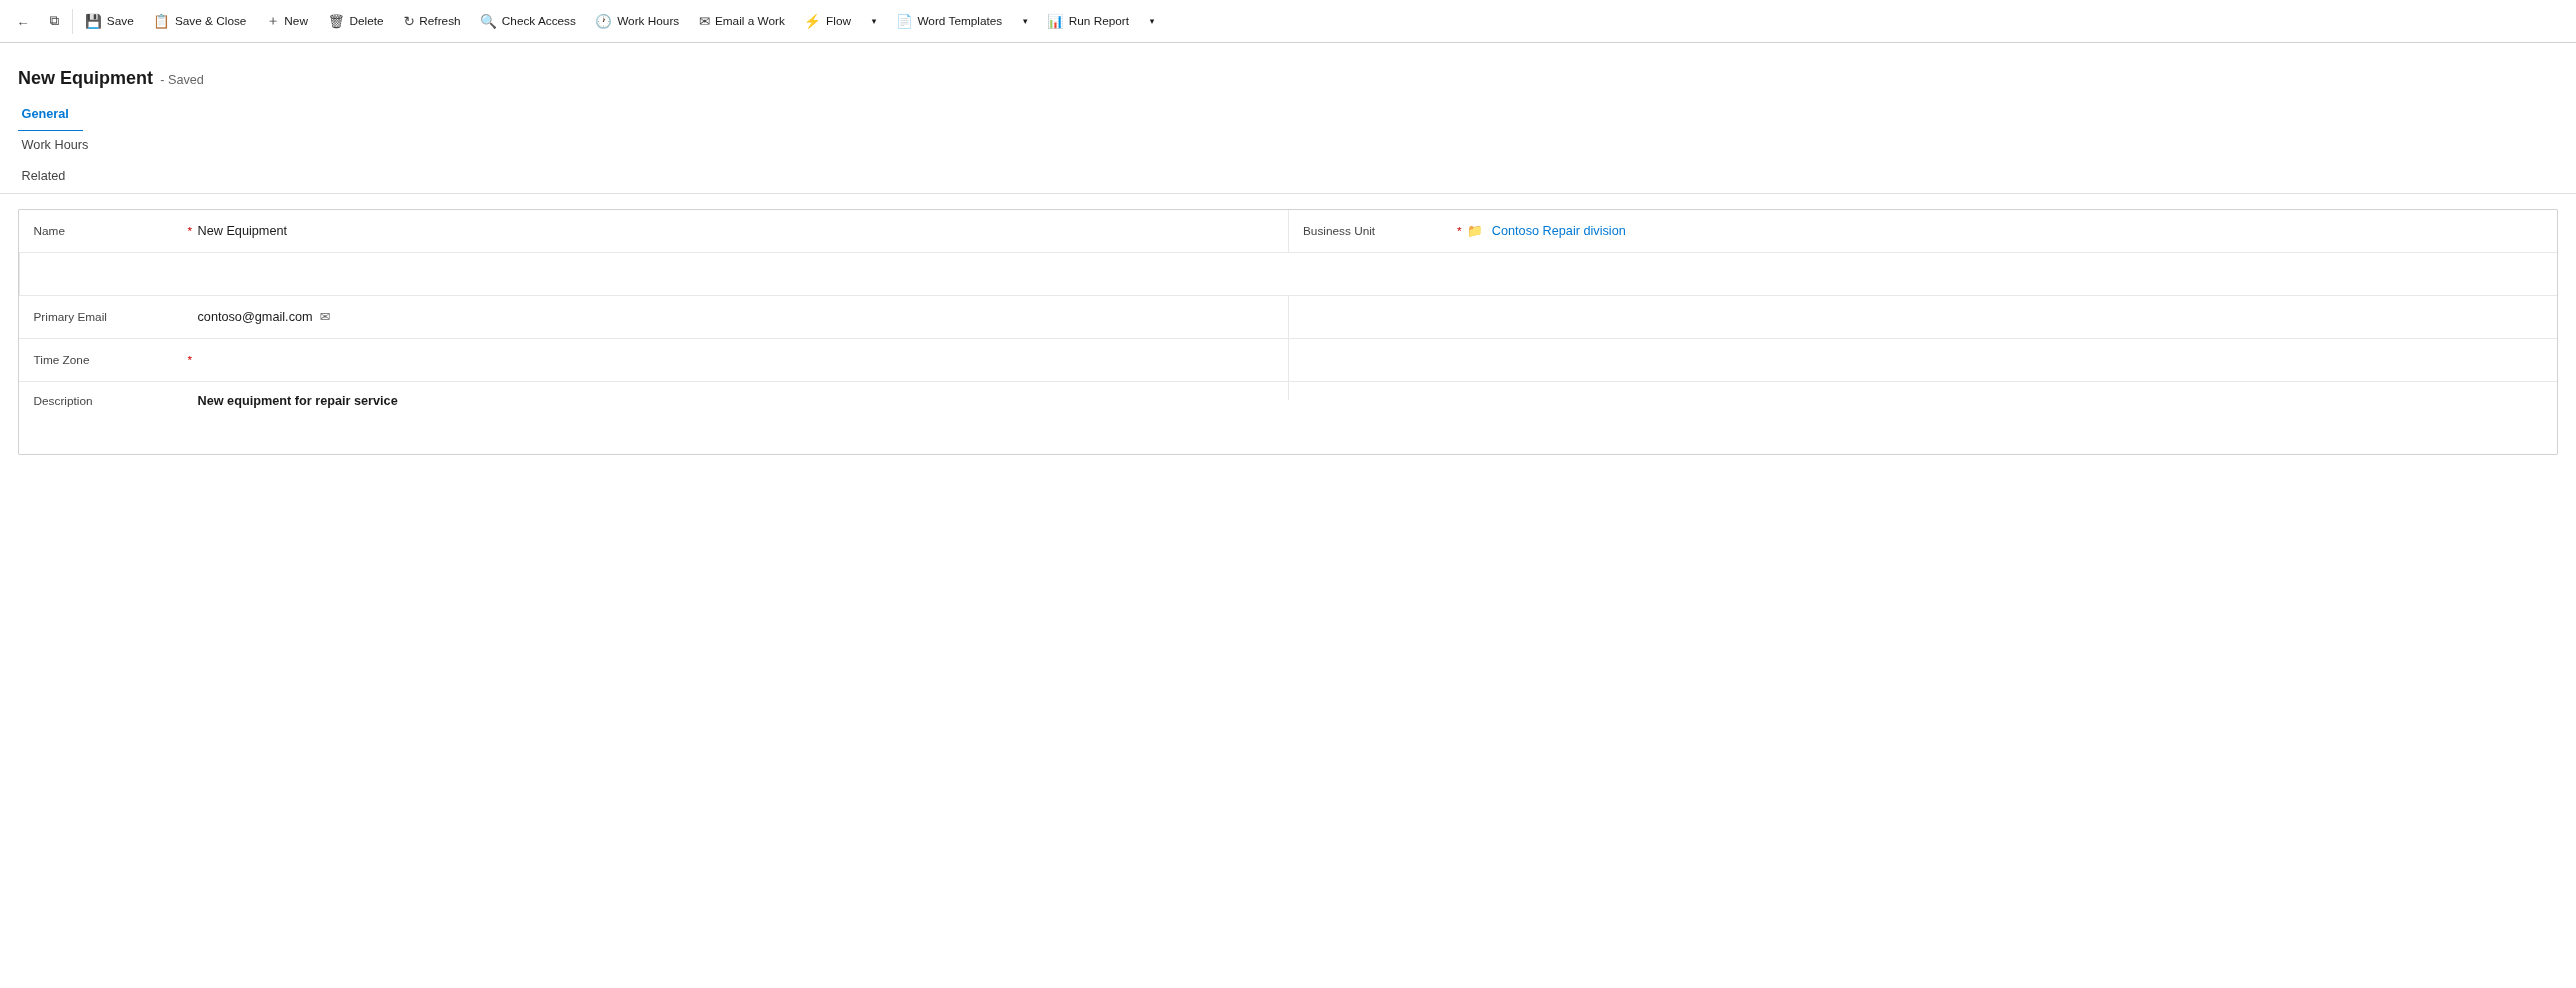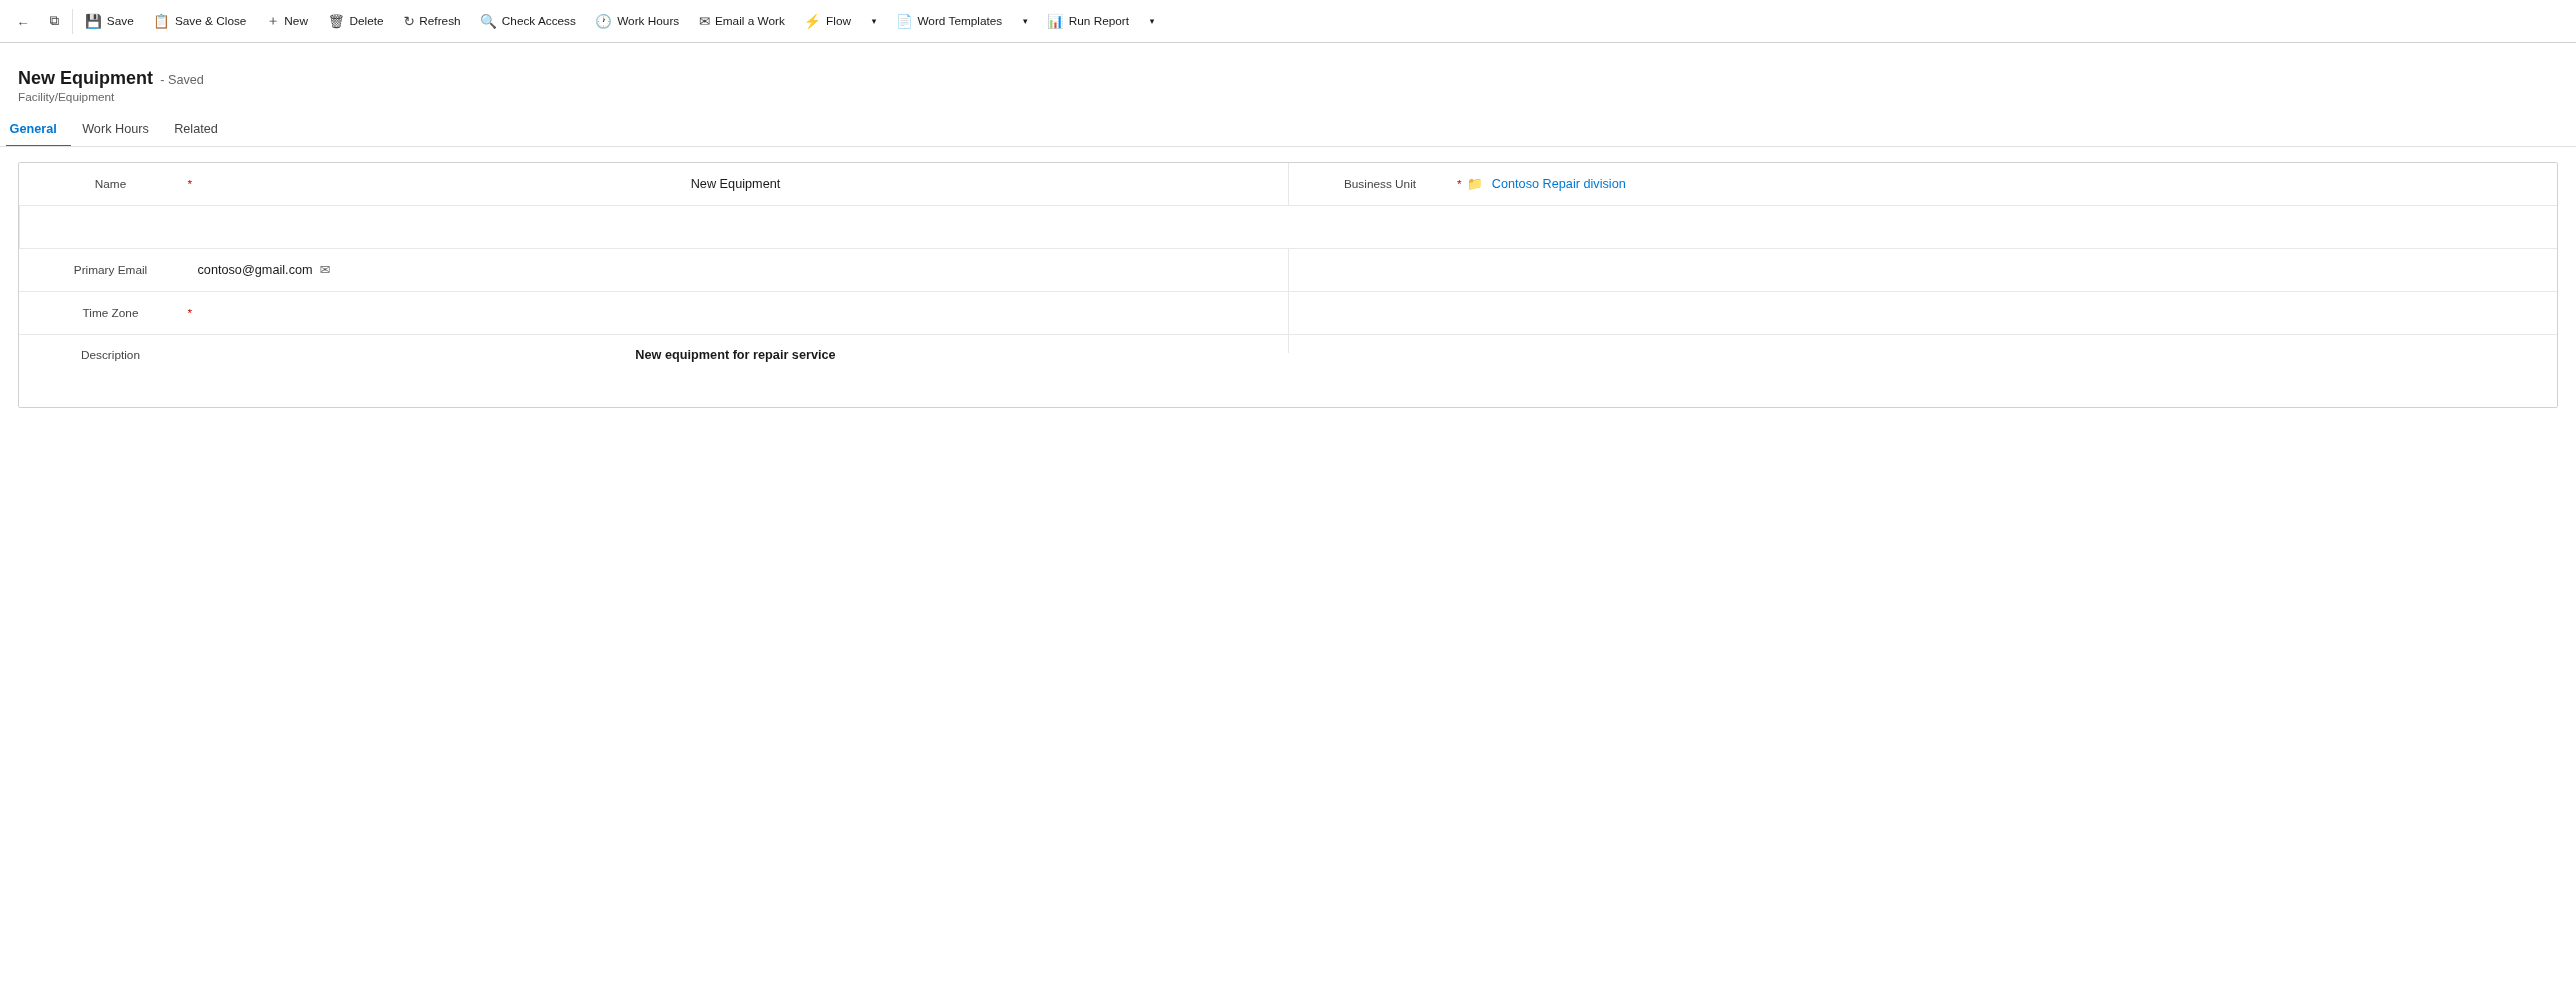--- a/index.html
+++ b/index.html
@@ -70,23 +70,24 @@
     .page-subtitle {
       font-size: 11.8px;
       color: #666;
       margin-top: 1.8px;
     }
 
     
     .tabs {
       display: flex;
       align-items: flex-start;
-      padding: 0 6px;
+      padding: 0 18px;
       border-bottom: 0.9px solid #e0e0e0;
       margin-top: 7.2px;
+      flex-direction: column;
     }
     .tab {
       padding: 7.2px 14.5px 9px 3.6px;
       cursor: pointer;
       font-size: 12.7px;
       color: #444;
       border-bottom: 1.8px solid transparent;
       margin-right: 7.2px;
     }
     .tab.active {
@@ -108,21 +109,20 @@
       border-bottom: 0.9px solid #e8e8e8;
       min-height: 43px;
     }
     .form-row:last-child { border-bottom: none; }
     .form-row.tall { min-height: 72px; align-items: flex-start; }
 
     .form-left, .form-right {
       display: flex;
       align-items: center;
       flex: 1;
-      text-align: center;
     }
     .form-left { padding: 9px 14.5px; }
     .form-right { padding: 9px 14px; border-left: 0.9px solid #e8e8e8; }
 
     .field-label {
       font-size: 11.8px;
       color: #444;
       width: 154px;
       flex-shrink: 0;
     }
@@ -261,21 +261,20 @@
       <span class="arrow">▾</span>
     </button>
   </div>
 </div>
 
 <div class="page-header">
   <div class="page-title-line">
     <span class="page-title">New Equipment</span>
     <span class="page-saved">- Saved</span>
   </div>
-  <div class="page-subtitle">Facility/Equipment</div>
 </div>
 
 <div class="tabs">
   <div class="tab active">
     <span>General</span>
   </div>
   <div class="tab">
     <span>Work Hours</span>
   </div>
   <div class="tab">

